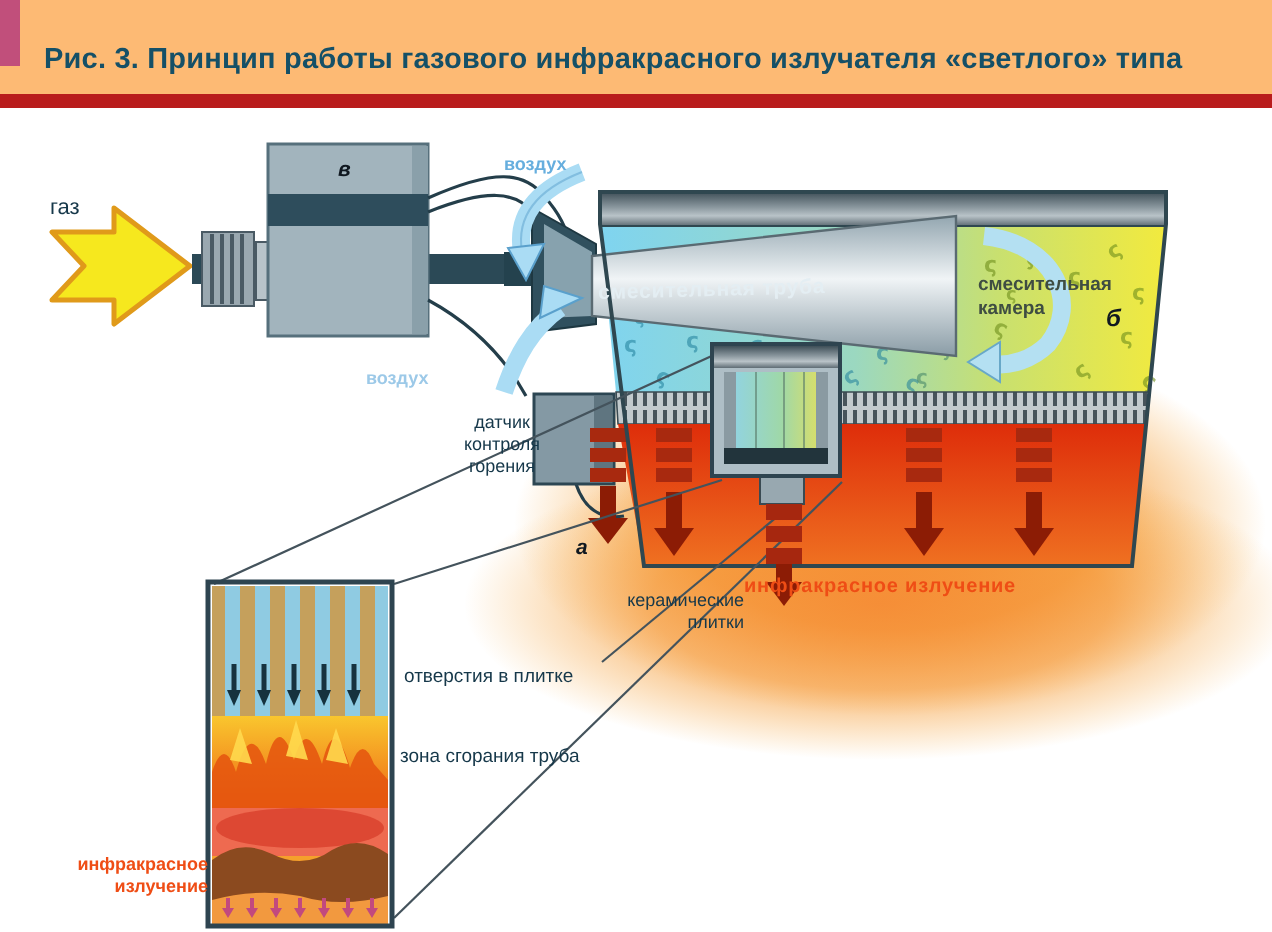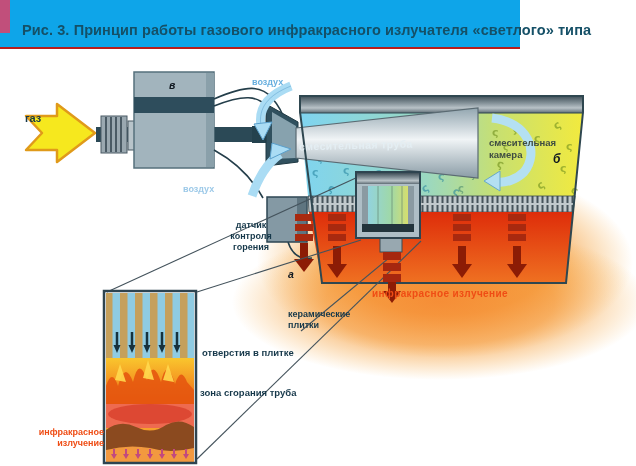--- a/index.html
+++ b/index.html
@@ -1,38 +1,38 @@
 <!DOCTYPE html>
 <html><head>
 <meta charset="utf-8">
 <style>
   html,body{margin:0;padding:0;background:#ffffff;}
   .stage{position:relative;width:636px;height:466px;background:#ffffff;overflow:hidden;
          font-family:"Liberation Sans","DejaVu Sans",sans-serif;}
   
-  .header{position:absolute;left:0;top:0;width:520px;height:47px;background:#0ea5e9;
-          border-bottom:2px solid #b91c1c;z-index:3;}
+  .header{position:absolute;left:0;top:0;width:636px;height:47px;background:#fdba74;
+          border-bottom:7px solid #b91c1c;z-index:3;}
   .accent-bar{position:absolute;left:0;top:0;width:10px;height:33px;background:#c14f7b;}
   .fig-title{position:absolute;left:22px;top:22px;font-size:14.5px;font-weight:bold;
              color:#155067;white-space:nowrap;letter-spacing:.1px;}
   
   .canvas{position:absolute;left:0;top:0;width:636px;height:466px;z-index:1;}
   
   .lbl{position:absolute;z-index:2;white-space:nowrap;}
-  .dark{color:#16384a;font-weight:bold;margin-top:14px;}
+  .dark{color:#16384a;font-weight:normal;}
   .lbl-gas{left:25px;top:98px;font-size:11px;}
   .lbl-air-top{left:252px;top:77px;font-size:9px;font-weight:bold;color:#66aede;}
   .lbl-air-bottom{left:183px;top:184px;font-size:9px;font-weight:bold;color:#9cc9e8;}
   .lbl-tube{left:299px;top:139px;font-size:10.5px;font-weight:600;color:#e4eef3;
             letter-spacing:.4px;transform:rotate(-1.5deg);}
   .lbl-chamber{left:489px;top:137px;width:74px;font-size:9.5px;font-weight:bold;color:#3f4d42;
                white-space:normal;line-height:11.5px;}
   .lbl-sensor{left:220px;top:206px;width:62px;font-size:9px;text-align:center;
               white-space:normal;line-height:11px;}
-  .lbl-ceramic{left:288px;top:295px;width:84px;font-size:9px;text-align:left;
+  .lbl-ceramic{left:288px;top:295px;width:84px;font-size:9px;text-align:right;
                white-space:normal;line-height:11px;}
   .lbl-ir-main{left:372px;top:288px;font-size:10px;font-weight:bold;color:#ef4d15;letter-spacing:.4px;}
   .lbl-holes{left:202px;top:333px;font-size:9.5px;}
   .lbl-zone{left:200px;top:373px;font-size:9.5px;}
   .lbl-ir-inset{left:18px;top:427px;width:86px;font-size:9px;font-weight:bold;color:#ef4d15;
                 text-align:right;white-space:normal;line-height:10.5px;}
   .marker{font-size:10.5px;font-weight:bold;font-style:italic;color:#101820;}
   .mk-a{left:288px;top:268px;}
   .mk-b{left:553px;top:152px;font-size:12px;}
   .mk-v{left:169px;top:79px;}

